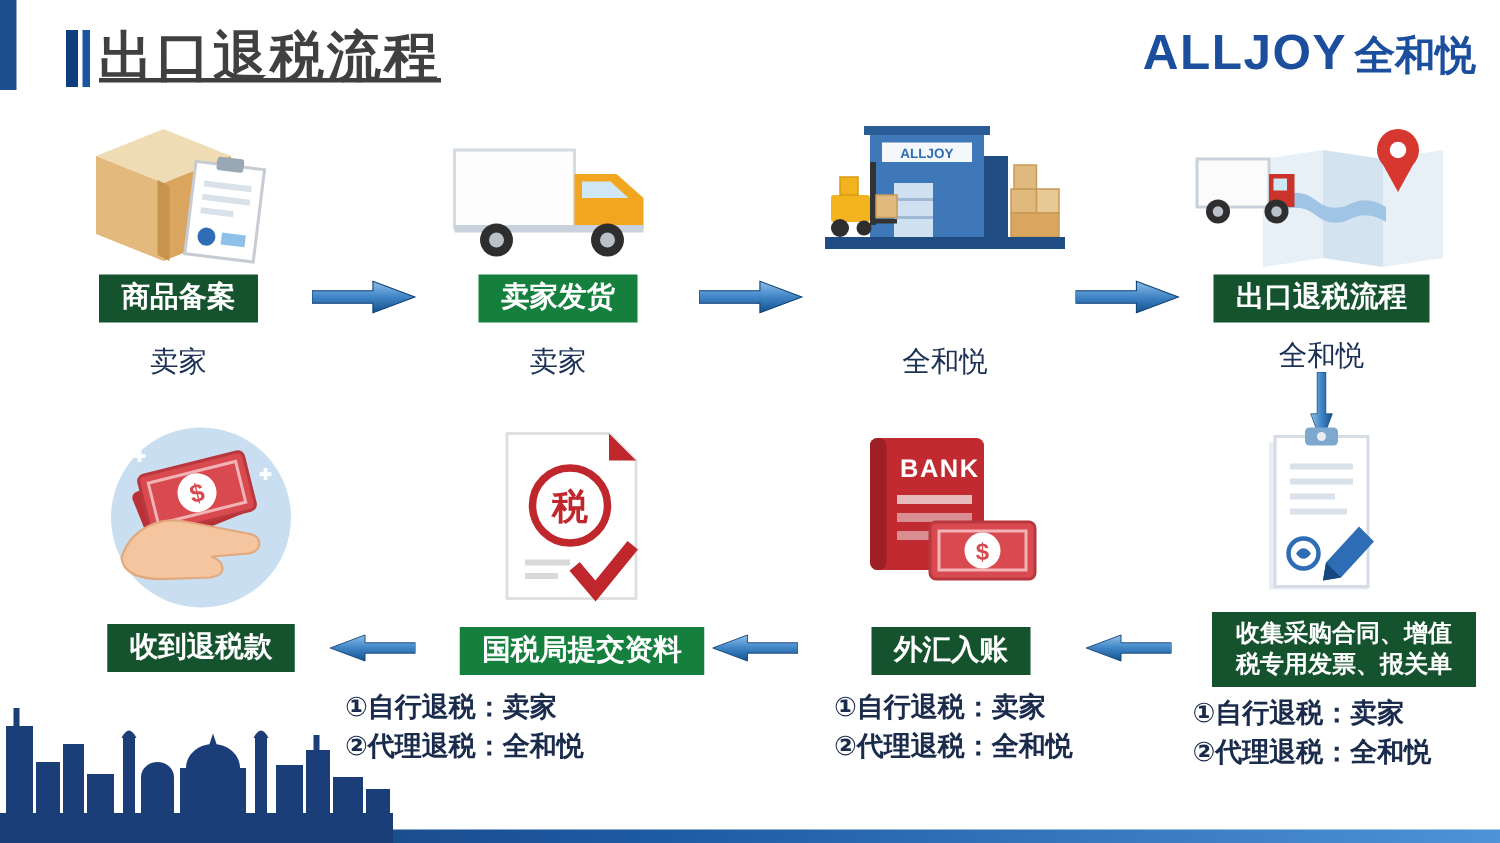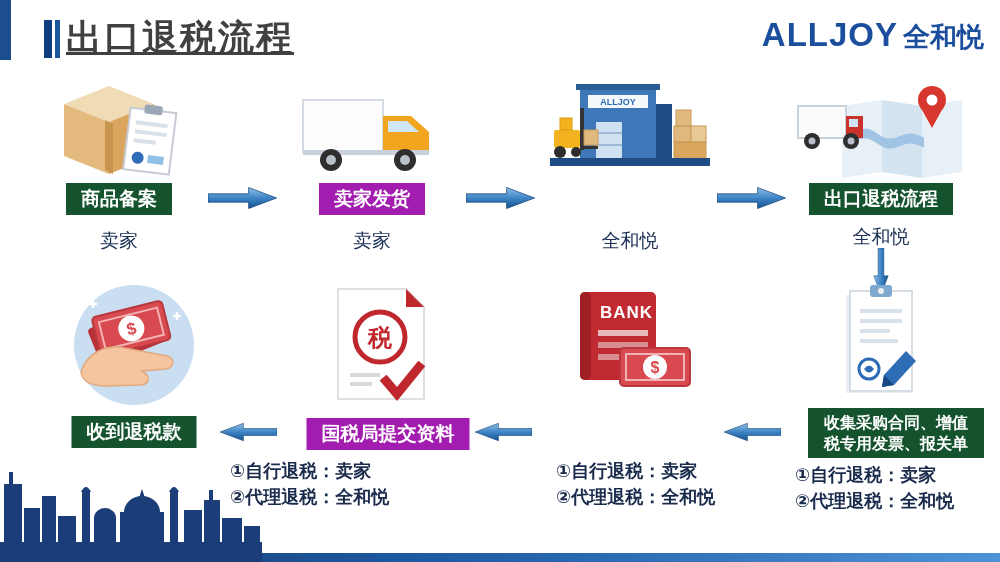--- a/index.html
+++ b/index.html
@@ -18,21 +18,21 @@
   .page-title{left:66px;top:14px;font-size:36px;font-weight:bold;color:#404040;letter-spacing:2px;white-space:nowrap;text-decoration:underline;}
   .logo-wrap{right:16px;top:16px;display:flex;align-items:baseline;white-space:nowrap;}
   .logo-en{font-size:33px;font-weight:900;color:#1B4F9E;letter-spacing:1px;}
   .logo-cn{font-size:27px;font-weight:bold;color:#1B4F9E;margin-left:5px;}
 
   
   .step-label{
     background:#14532d;color:#ffffff;font-weight:bold;font-size:19px;
     padding:4px 15px;white-space:nowrap;text-align:center;line-height:24px;
   }
-  .step-label.light{background:#a21caf;text-align:right;}
+  .step-label.light{background:#15803d;text-align:right;}
   .step-label.wrap{white-space:normal;width:158px;font-size:16px;line-height:21px;padding:4px 9px;margin-left:14px;}
   .actor{font-size:19px;font-weight:normal;color:#1B3055;white-space:nowrap;}
   .notes{font-size:18px;font-weight:bold;color:#1A2B4C;line-height:26px;white-space:nowrap;text-align:left;}
 
   
   .arrow-h{width:70px;height:26px;}
   .arrow-h2{width:58px;height:24px;}
   .flip{transform:translateX(-50%) scaleX(-1);}
   .arrow-v{width:30px;height:48px;}
 
@@ -210,20 +210,21 @@
     <rect x="38" y="46" width="30" height="4" fill="#D9E1EA"></rect>
     <rect x="38" y="56" width="38" height="4" fill="#D9E1EA"></rect>
     <circle cx="47" cy="86" r="10" fill="none" stroke="#2E6CB5" stroke-width="3"></circle>
     <path d="M42,86 q5,-7 10,0 q-5,7 -10,0" fill="#2E6CB5"></path>
     <polygon points="84,68 94,78 72,102 60,104 62,92" fill="#2E6CB5"></polygon>
     <polygon points="62,92 60,104 72,102" fill="#17477F"></polygon>
   </svg>
 
   <div class="abs cx step-label" style="left:134px;top:416px">收到退税款</div>
   <div class="abs cx step-label light" style="left:388px;top:418px">国税局提交资料</div>
+  <div class="abs cx step-label" style="left:634px;top:418px">外汇入账</div>
   <div class="abs cx step-label wrap" style="left:882px;top:408px">收集采购合同、增值税专用发票、报关单</div>
 
   <div class="abs notes" style="left:230px;top:458px">
     <div>①自行退税：卖家</div>
     <div>②代理退税：全和悦</div>
   </div>
   <div class="abs notes" style="left:556px;top:458px">
     <div>①自行退税：卖家</div>
     <div>②代理退税：全和悦</div>
   </div>

